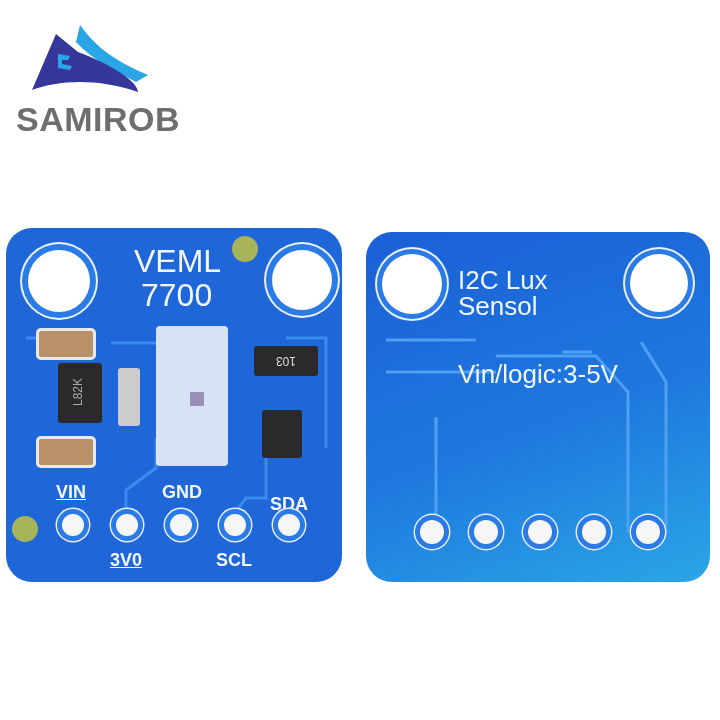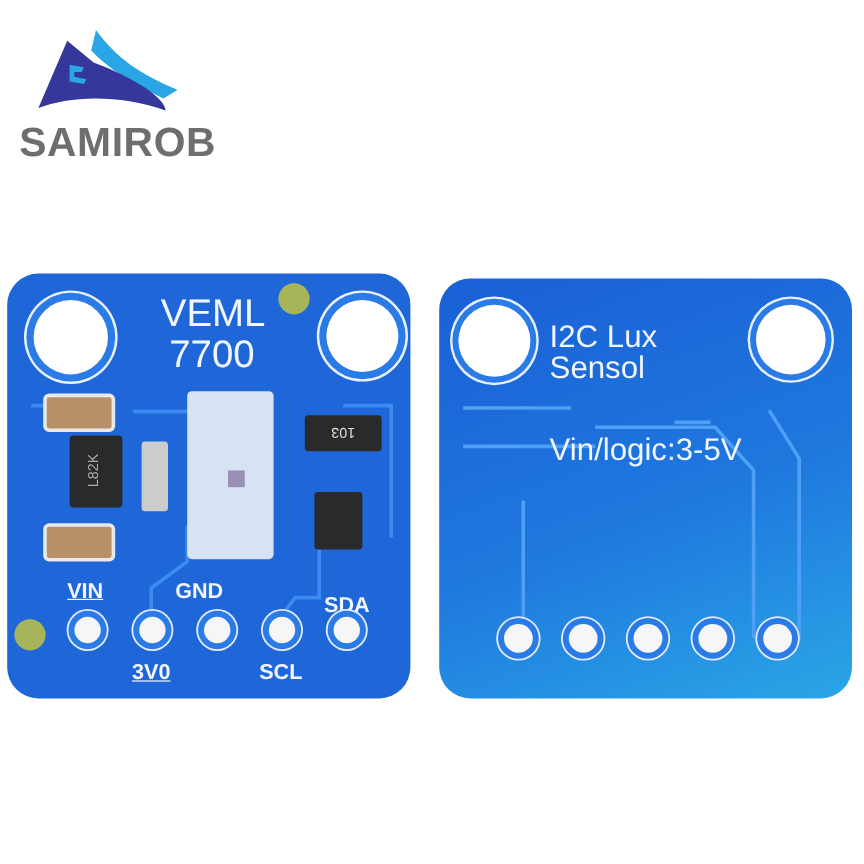--- a/index.html
+++ b/index.html
@@ -61,21 +61,21 @@
   <div class="abs sensor" style="left:150px;top:98px;width:72px;height:140px;">
     <div class="abs" style="left:34px;top:66px;width:14px;height:14px;background:#9a8fb6;"></div>
   </div>
   <div class="abs chip" style="left:248px;top:118px;width:64px;height:30px;">
     <div class="abs silk" style="font-size:12px;left:22px;top:8px;color:#ddd;transform:rotate(180deg);">103</div>
   </div>
   <div class="abs chip" style="left:256px;top:182px;width:40px;height:48px;"></div>
 
   <div class="abs silk pin-label" style="left:50px;top:254px;text-decoration:underline;">VIN</div>
   <div class="abs silk pin-label" style="left:104px;top:322px;text-decoration:underline;">3V0</div>
-  <div class="abs silk pin-label" style="left:140px;top:254px;">GND</div>
+  <div class="abs silk pin-label" style="left:156px;top:254px;">GND</div>
   <div class="abs silk pin-label" style="left:210px;top:322px;">SCL</div>
   <div class="abs silk pin-label" style="left:264px;top:266px;">SDA</div>
 
   <div class="abs pad" style="left:56px;top:286px;width:22px;height:22px;"></div>
   <div class="abs pad" style="left:110px;top:286px;width:22px;height:22px;"></div>
   <div class="abs pad" style="left:164px;top:286px;width:22px;height:22px;"></div>
   <div class="abs pad" style="left:218px;top:286px;width:22px;height:22px;"></div>
   <div class="abs pad" style="left:272px;top:286px;width:22px;height:22px;"></div>
 </div>
 

